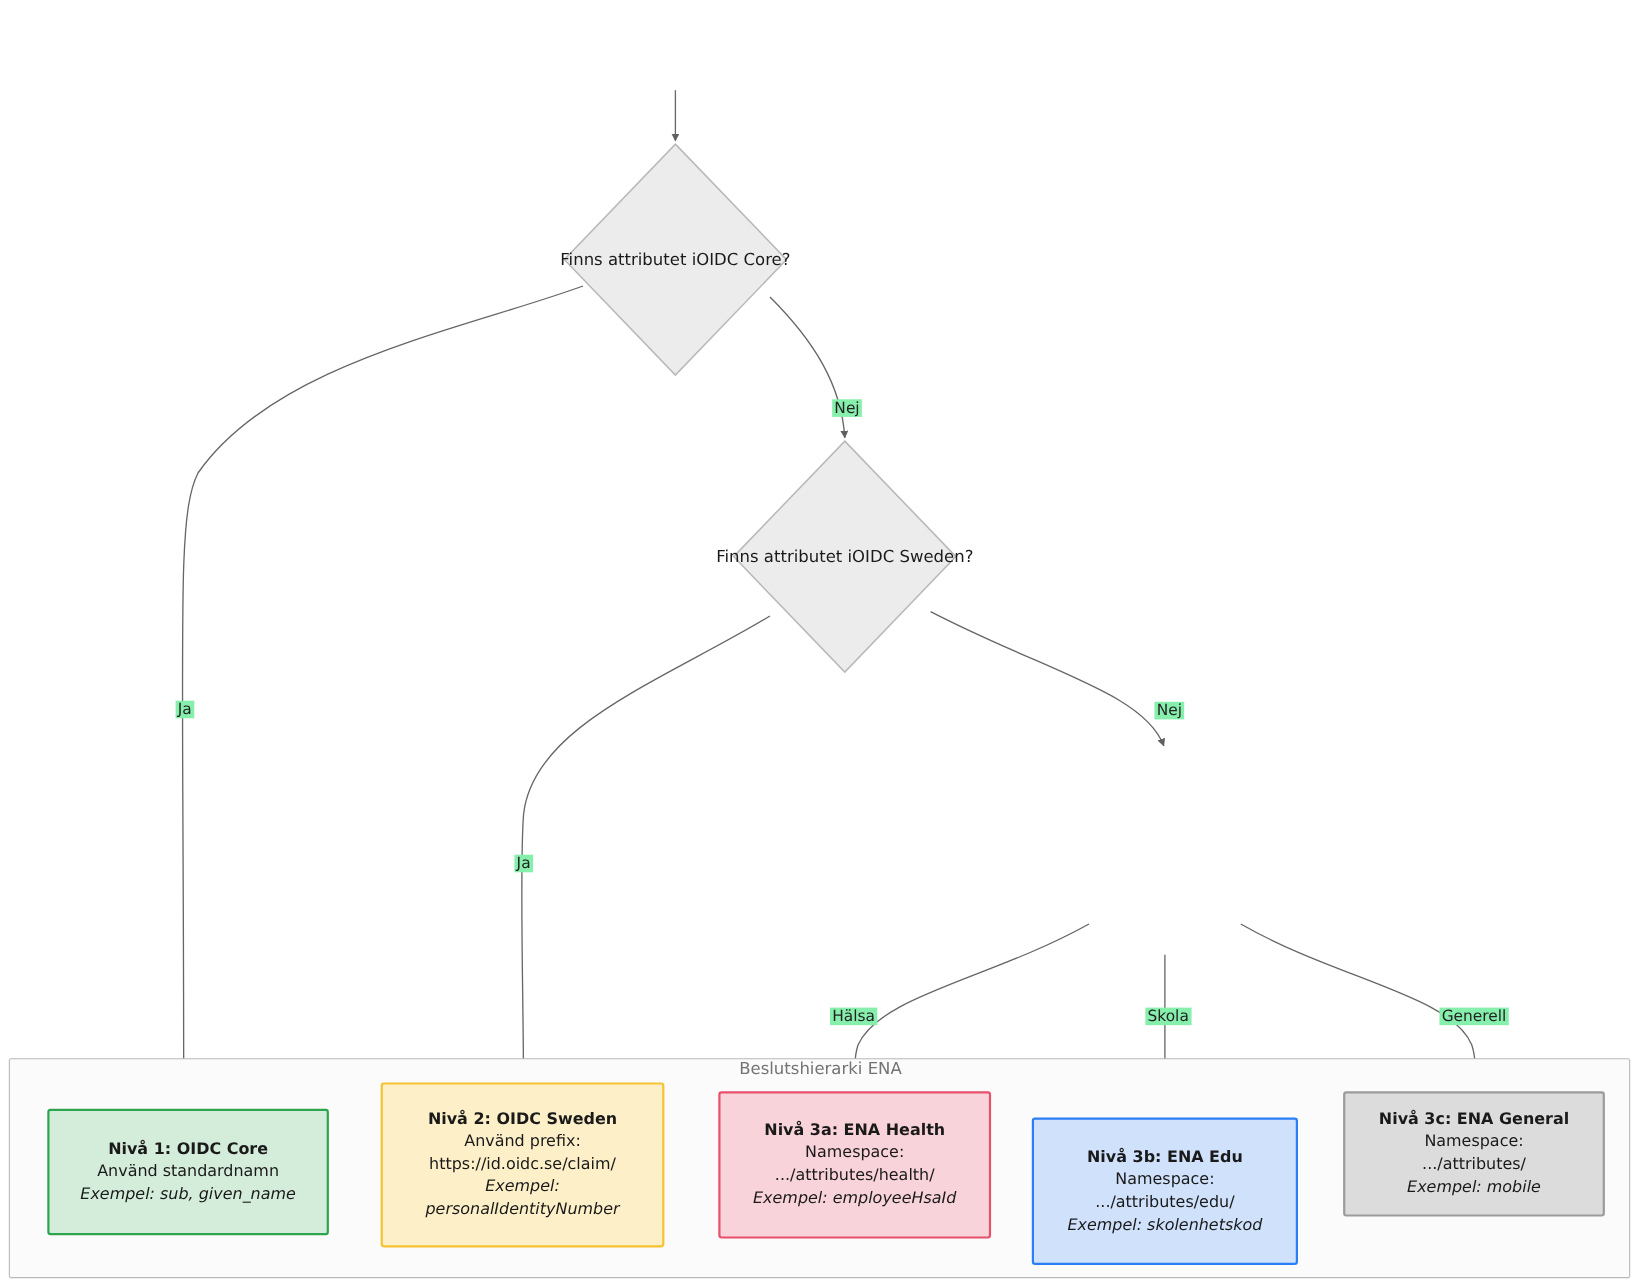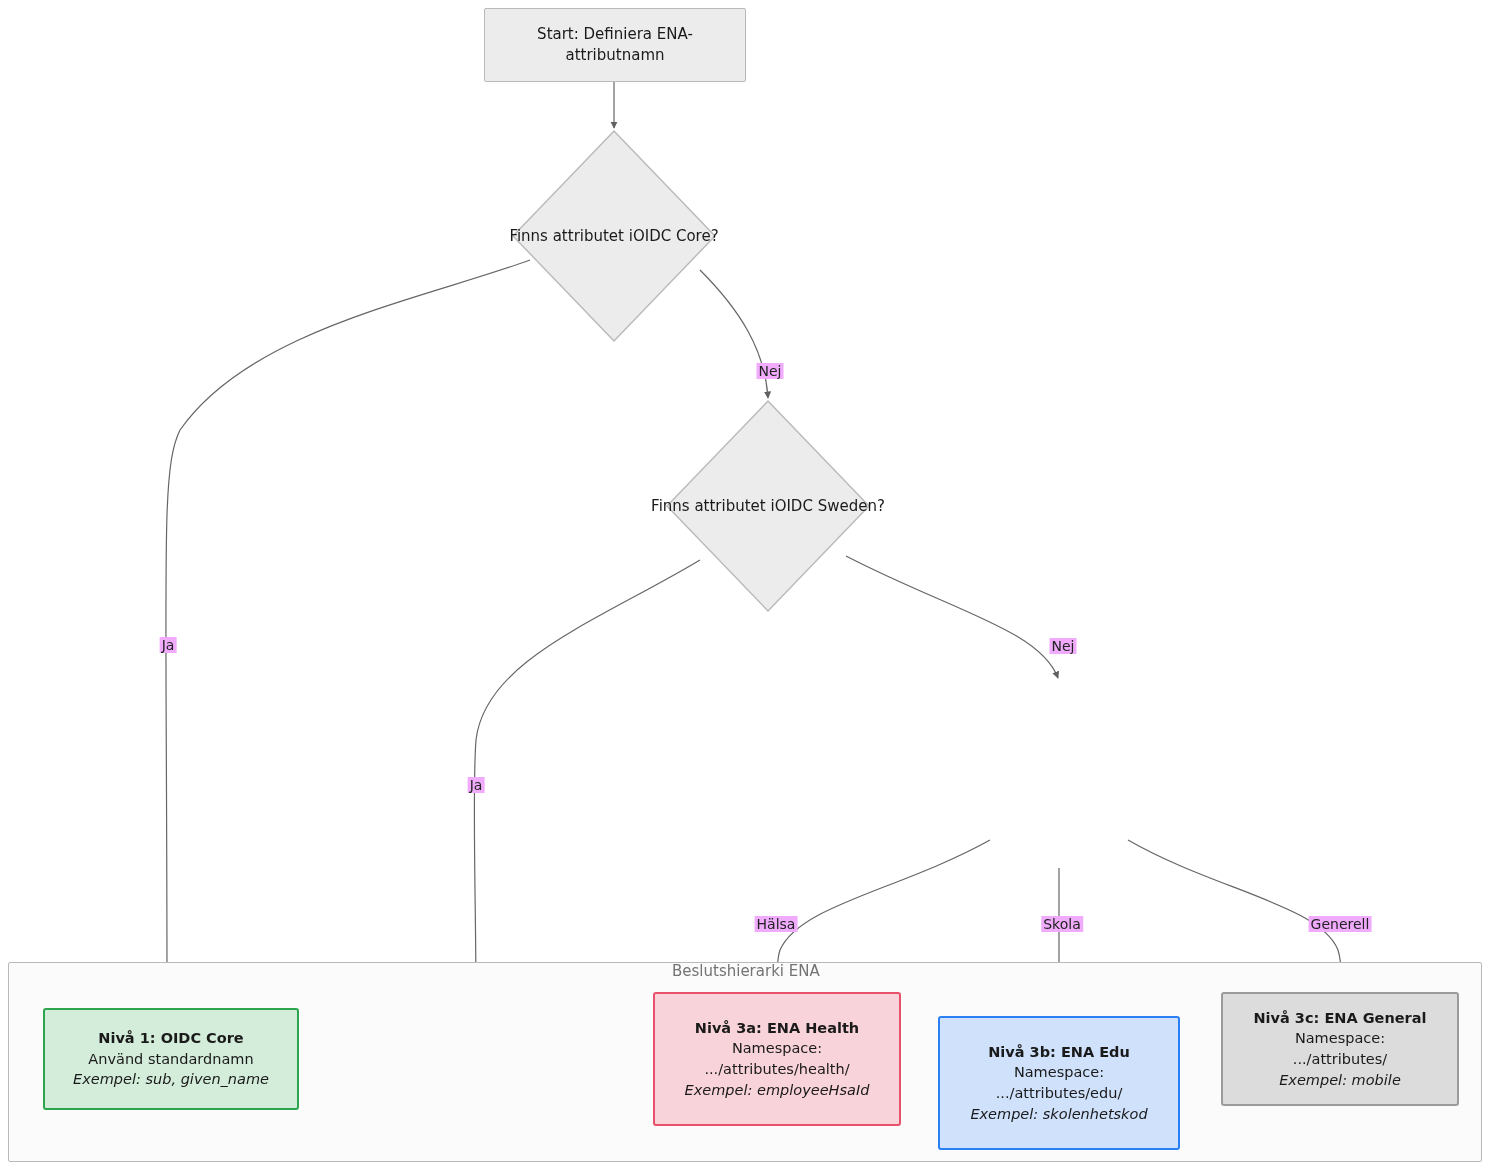--- a/index.html
+++ b/index.html
@@ -100,21 +100,21 @@
     color: #1a1a1a;
     border-width: 2px;
     border-style: solid;
     border-radius: 3px;
   }
 
   .edge-label {
     position: absolute;
     font-size: 14px;
     color: #222222;
-    background: #f0abfc;
+    background: #86efac;
     white-space: nowrap;
     padding: 0 2px;
     transform: translate(-50%, -50%);
   }
 </style>
 </head>
 <body>
 
 <div id="canvas">
 
@@ -135,24 +135,20 @@
 
     <path d="M 846,556 C 950,610 1040,630 1058,678" stroke="#666666" stroke-width="1.2" fill="none" marker-end="url(#arrow)"></path>
 
     <path d="M 990,840 C 900,890 800,905 780,950 C 775,965 778,985 778,1000" stroke="#666666" stroke-width="1.2" fill="none" marker-end="url(#arrow)"></path>
 
     <path d="M 1059,868 L 1059,1000" stroke="#666666" stroke-width="1.2" fill="none" marker-end="url(#arrow)"></path>
 
     <path d="M 1128,840 C 1215,890 1320,905 1338,950 C 1343,965 1341,985 1341,1000" stroke="#666666" stroke-width="1.2" fill="none" marker-end="url(#arrow)"></path>
   </svg>
 
-  <div class="node node-rect" style="left:484px; top:8px; width:262px; height:74px;">
-    <span class="node-line">Start: Definiera ENA-</span>
-    <span class="node-line">attributnamn</span>
-  </div>
 
   <div class="diamond-wrap" style="left:512px; top:130px; width:204px; height:212px;">
     <svg class="diamond-shape" viewBox="0 0 204 212" preserveAspectRatio="none">
       <polygon points="102,1 203,106 102,211 1,106" fill="#ececec" stroke="#b9b9b9" stroke-width="1.4"></polygon>
     </svg>
     <div class="diamond-label">
       <span class="node-line">Finns attributet i</span>
       <span class="node-line">OIDC Core?</span>
     </div>
   </div>
@@ -172,26 +168,33 @@
   <div class="edge-label" style="left:770px; top:371px;">Nej</div>
   <div class="edge-label" style="left:476px; top:785px;">Ja</div>
   <div class="edge-label" style="left:1063px; top:646px;">Nej</div>
   <div class="edge-label" style="left:776px; top:924px;">Hälsa</div>
   <div class="edge-label" style="left:1062px; top:924px;">Skola</div>
   <div class="edge-label" style="left:1340px; top:924px;">Generell</div>
 
   <div class="subgraph" style="left:8px; top:962px; width:1474px; height:200px;"></div>
   <div class="subgraph-title" style="left:672px; top:962px;">Beslutshierarki ENA</div>
 
-  <div class="result" style="left:43px; top:1008px; width:256px; height:102px; border-color:#2DA54E; background:#D4EDDA;">
+  <div class="result" style="left:43px; top:1008px; width:256px; height:115px; border-color:#2DA54E; background:#D4EDDA;">
     <span class="node-line bold">Nivå 1: OIDC Core</span>
     <span class="node-line">Använd standardnamn</span>
     <span class="node-line italic">Exempel: sub, given_name</span>
   </div>
 
+  <div class="result" style="left:346px; top:984px; width:258px; height:150px; border-color:#F5C231; background:#FDF0C8;">
+    <span class="node-line bold">Nivå 2: OIDC Sweden</span>
+    <span class="node-line">Använd prefix:</span>
+    <span class="node-line">https://id.oidc.se/claim/</span>
+    <span class="node-line italic">Exempel:</span>
+    <span class="node-line italic">personalIdentityNumber</span>
+  </div>
 
   <div class="result" style="left:653px; top:992px; width:248px; height:134px; border-color:#E8506B; background:#F9D3DA;">
     <span class="node-line bold">Nivå 3a: ENA Health</span>
     <span class="node-line">Namespace:</span>
     <span class="node-line">.../attributes/health/</span>
     <span class="node-line italic">Exempel: employeeHsaId</span>
   </div>
 
   <div class="result" style="left:938px; top:992px; width:242px; height:134px; border-color:#2B7FF5; background:#CFE1FB;margin-top:24px;">
     <span class="node-line bold">Nivå 3b: ENA Edu</span>

